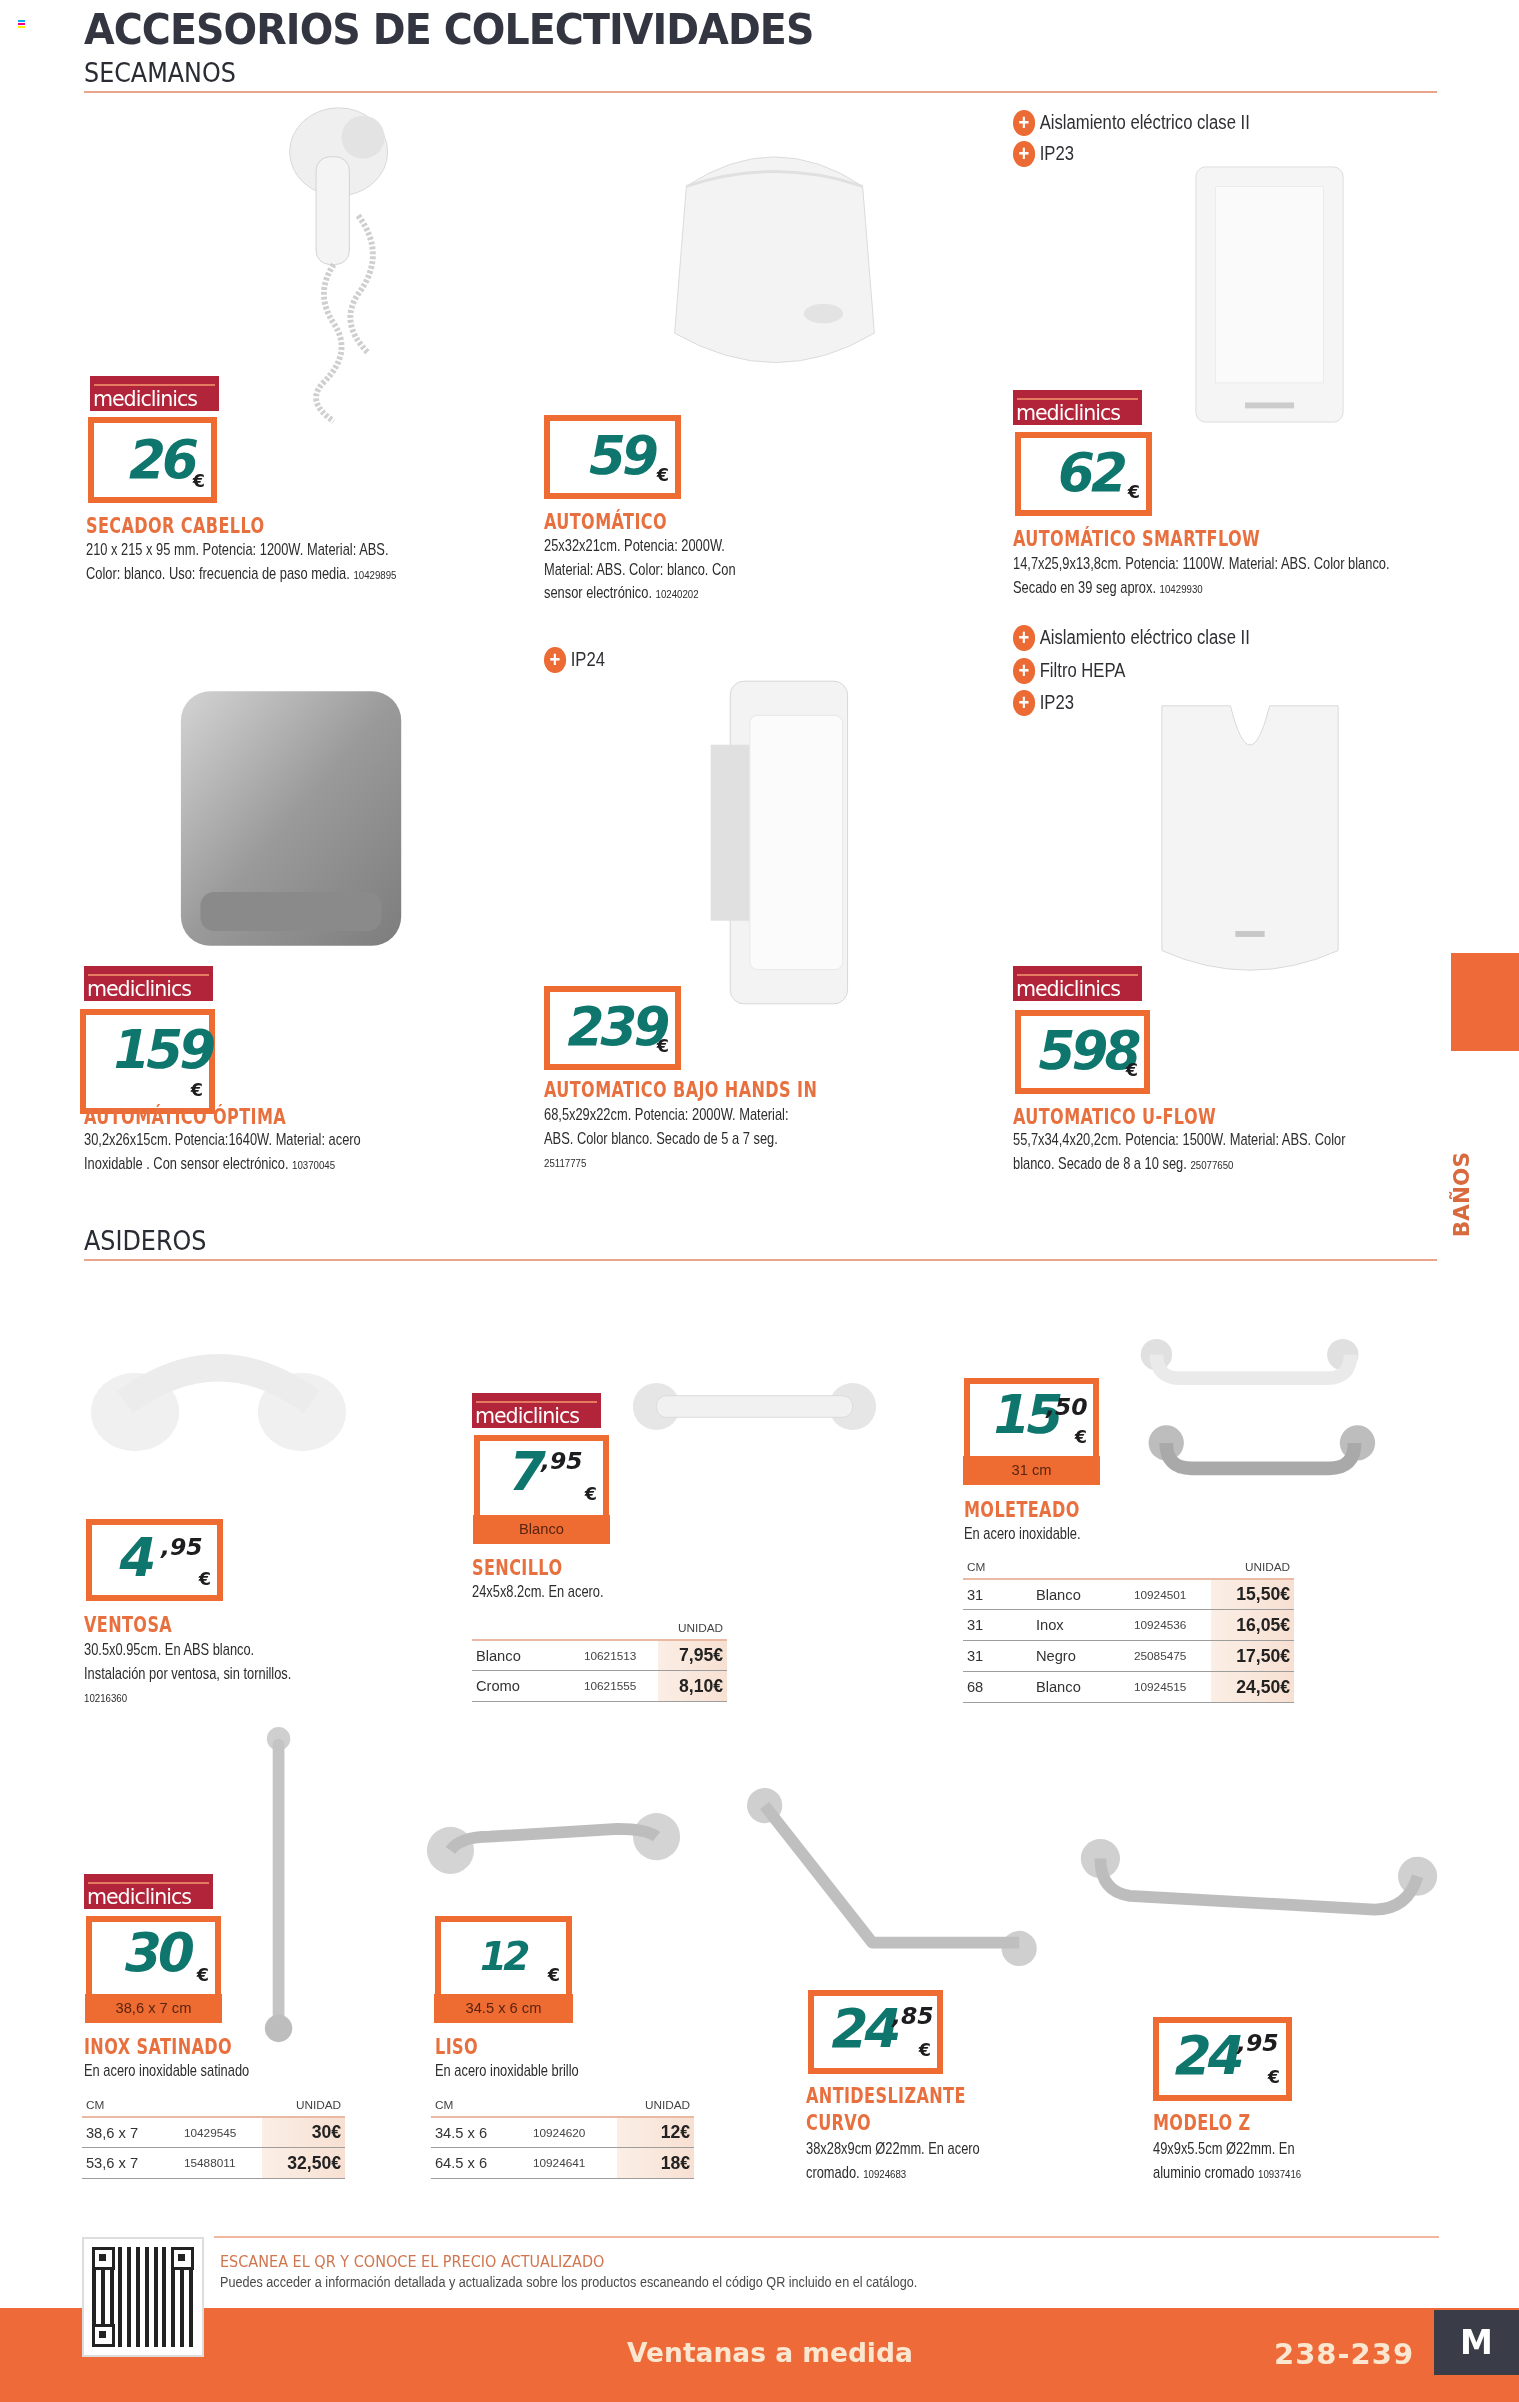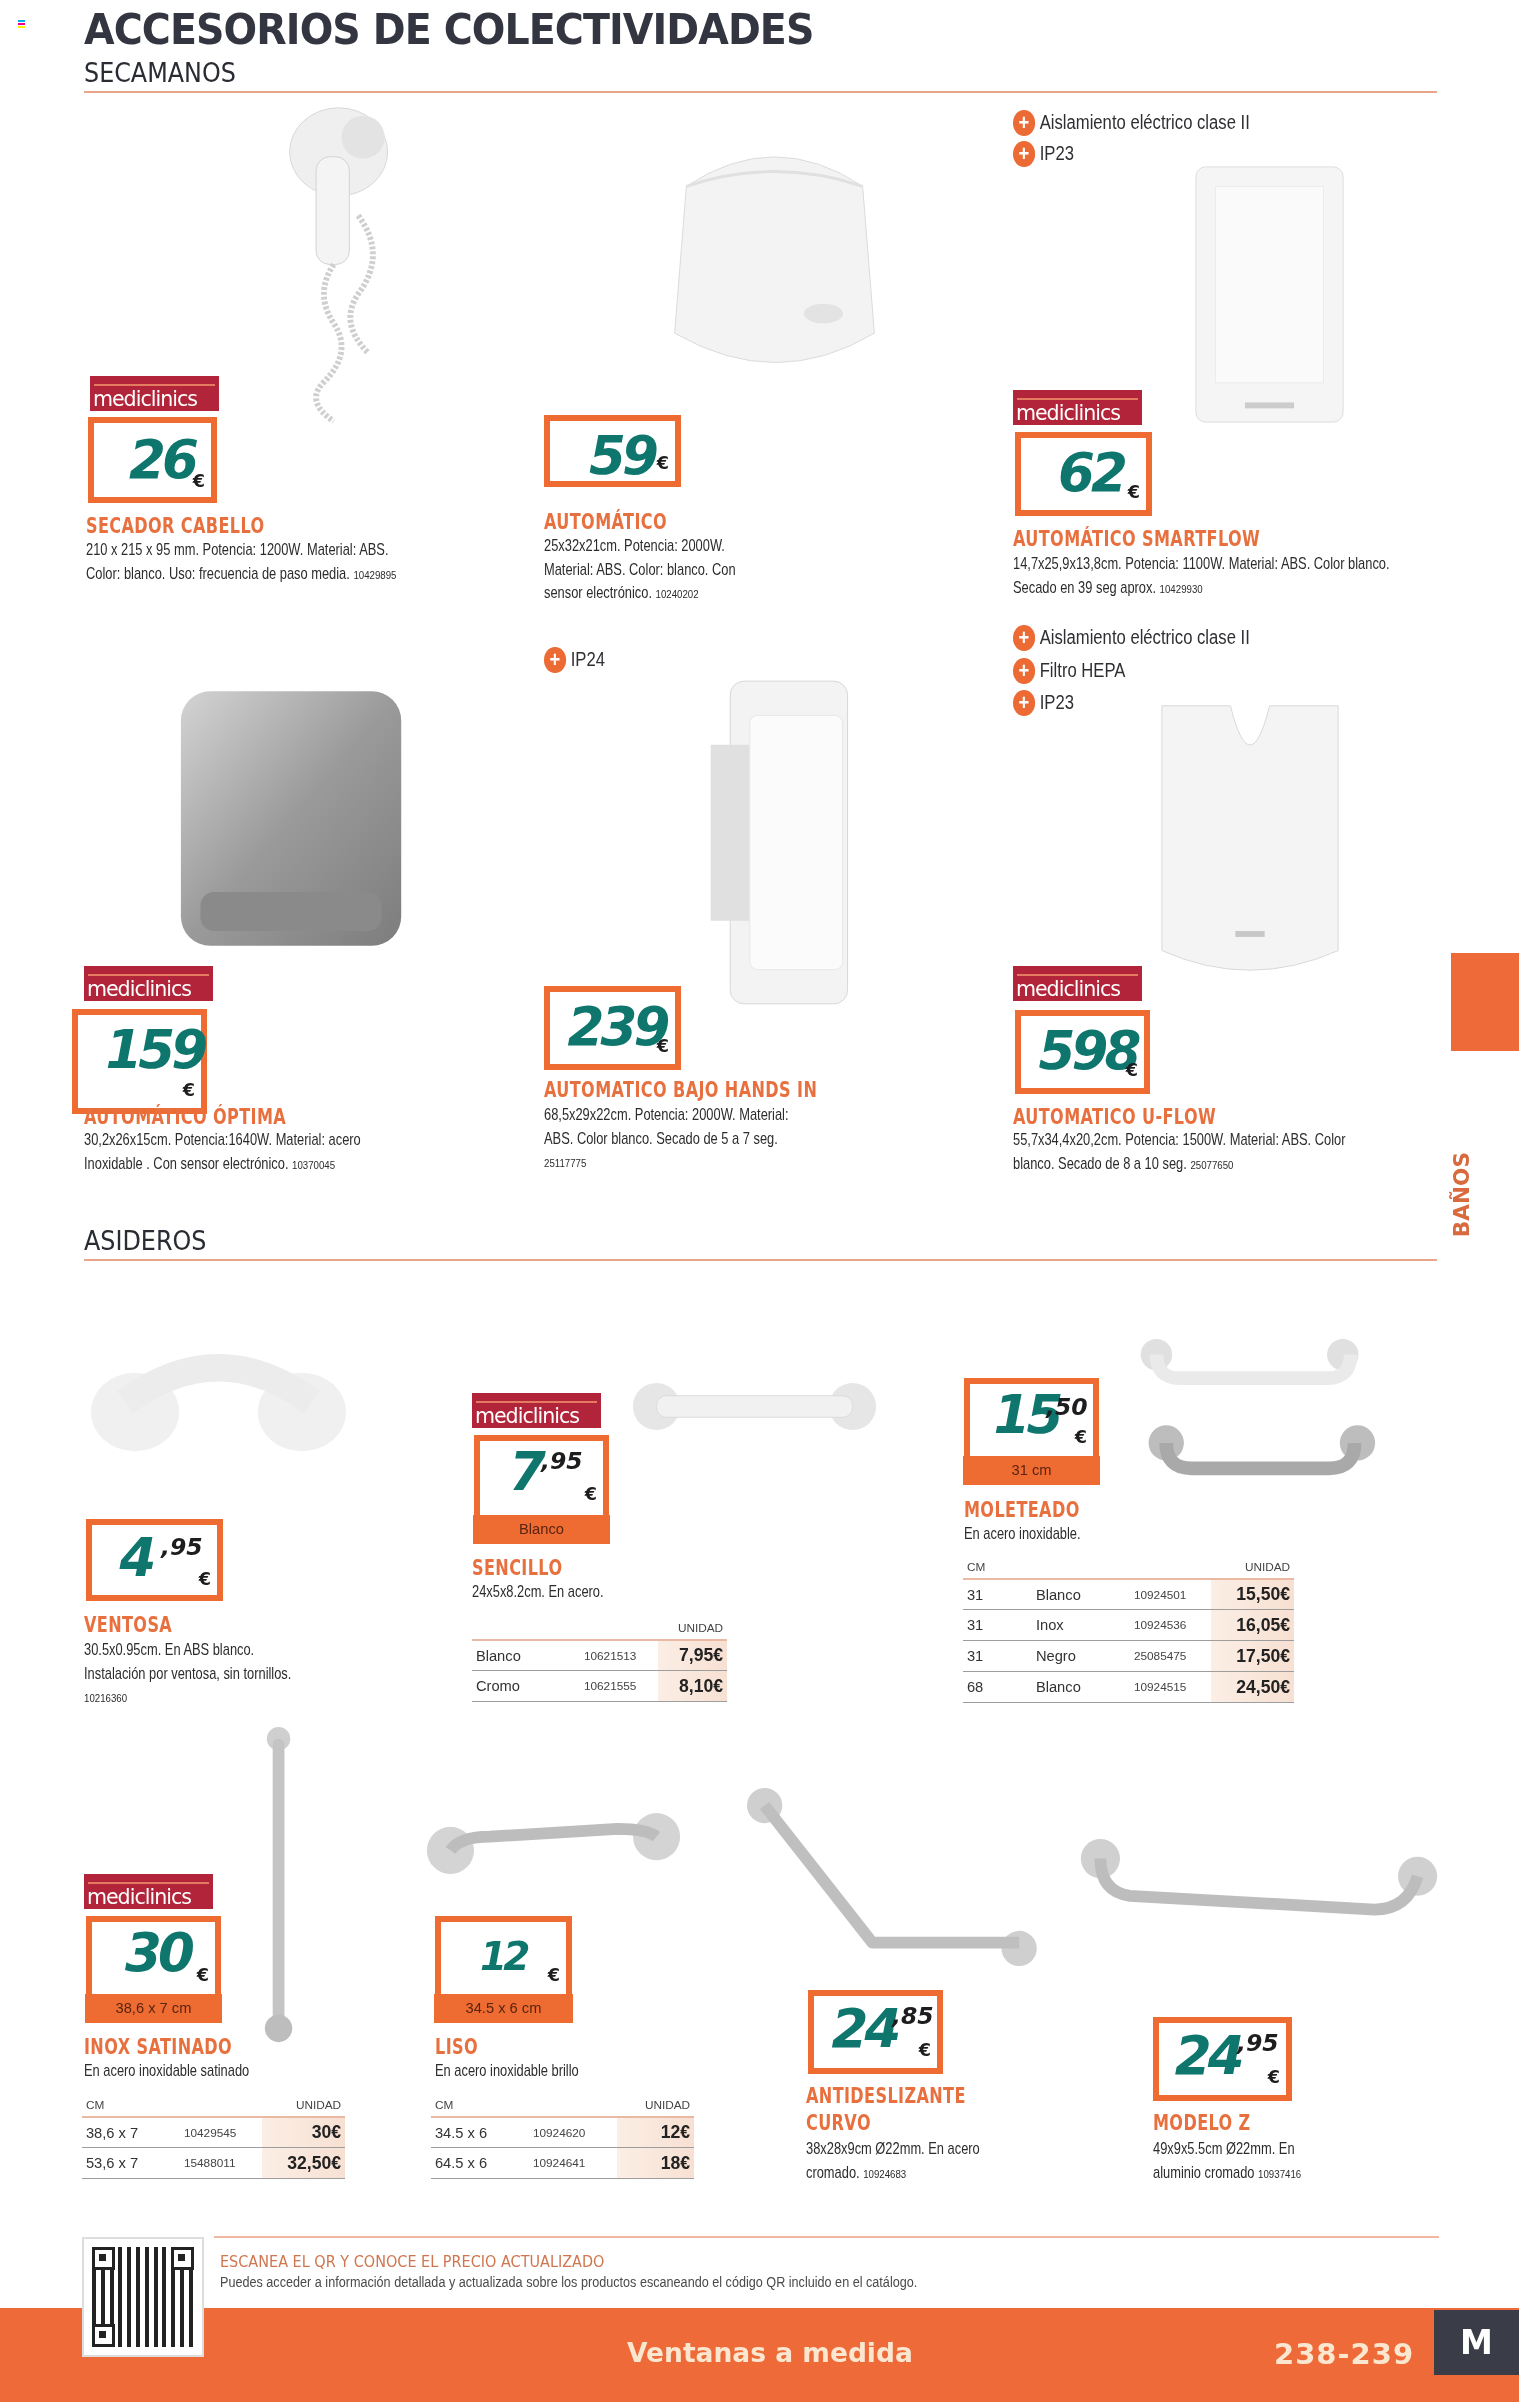--- a/index.html
+++ b/index.html
@@ -93,21 +93,21 @@
 <div class="pname" style="left:86px;top:514px;">SECADOR CABELLO</div>
 <div class="pdesc" style="left:86px;top:538px;width:392px;">
   <span>210 x 215 x 95 mm. Potencia: 1200W. Material: ABS. Color: blanco. Uso: frecuencia de paso media.</span> <span class="code">10429895</span>
 </div>
 
 <svg class="img" style="left:657px;top:147px;" width="235" height="245" viewBox="0 0 240 250">
   <path d="M30 40 q90 -60 180 0 l12 150 q-100 60 -204 0 z" fill="#f3f3f3" stroke="#dadada"></path>
   <path d="M30 40 q90 -30 180 0" fill="none" stroke="#e0e0e0" stroke-width="3"></path>
   <ellipse cx="170" cy="170" rx="20" ry="10" fill="#e3e3e3"></ellipse>
 </svg>
-<div class="price" style="left:544px;top:415px;width:137px;height:72px;">
+<div class="price" style="left:544px;top:415px;width:137px;height:84px;">
   <div class="inner">
     <span class="int" style="left:39px;top:7.8px;font-size:53px;">59</span>
     <span class="eur" style="right:5.9px;bottom:7.8px;">€</span>
   </div>
 </div>
 <div class="pname" style="left:544px;top:510px;">AUTOMÁTICO</div>
 <div class="pdesc" style="left:544px;top:534px;width:284px;">
   <span>25x32x21cm. Potencia: 2000W. Material: ABS. Color: blanco. Con sensor electrónico.</span> <span class="code">10240202</span>
 </div>
 
@@ -141,21 +141,21 @@
       <linearGradient id="steel" x1="0" y1="0" x2="1" y2="1">
         <stop offset="0" stop-color="#d4d4d4"></stop>
         <stop offset="0.5" stop-color="#9a9a9a"></stop>
         <stop offset="1" stop-color="#7d7d7d"></stop>
       </linearGradient>
     </defs>
   <rect x="5" y="5" width="225" height="260" rx="30" fill="url(#steel)"></rect>
   <rect x="25" y="210" width="185" height="40" rx="14" fill="#8a8a8a"></rect>
 </svg>
 <div class="brand" style="left:84px;top:966px;">mediclinics</div>
-<div class="price" style="left:72px;top:1009px;width:135px;height:105px;">
+<div class="price" style="left:80px;top:1009px;width:135px;height:105px;">
   <div class="inner">
     <span class="int" style="left:27.4px;top:7.8px;font-size:53px;">159</span>
     <span class="eur" style="right:5.9px;bottom:7.8px;">€</span>
   </div>
 </div>
 <div class="pname" style="left:84px;top:1105px;">AUTOMÁTICO ÓPTIMA</div>
 <div class="pdesc" style="left:84px;top:1128px;width:412px;">
   <span>30,2x26x15cm. Potencia:1640W. Material: acero Inoxidable . Con sensor electrónico.</span> <span class="code">10370045</span>
 </div>
 

